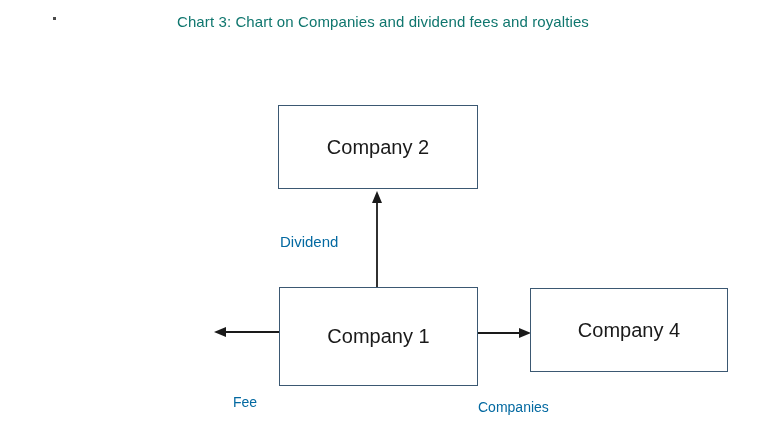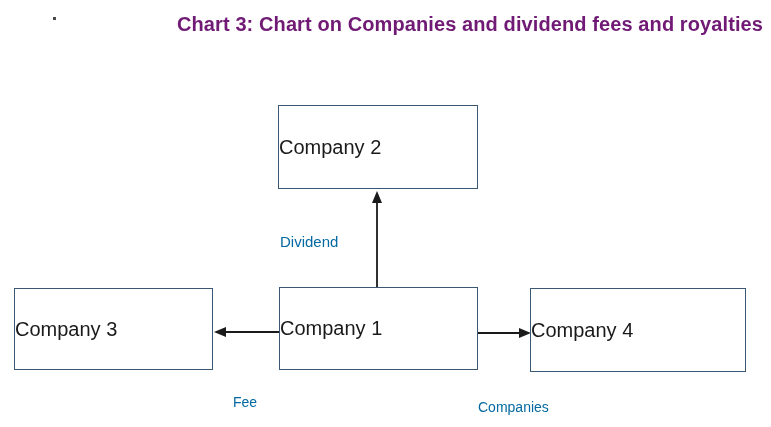--- a/index.html
+++ b/index.html
@@ -12,51 +12,52 @@
     position: relative;
     width: 771px;
     height: 427px;
     background: #ffffff;
     overflow: hidden;
   }
   .page-title {
     position: absolute;
     left: 177px;
     top: 13px;
-    font-size: 20px;
-    font-weight: bold;
-    color: #701a75;
+    font-size: 15px;
+    font-weight: normal;
+    color: #0f766e;
     white-space: nowrap;
     letter-spacing: 0.1px;
   }
   .stray-dot {
     position: absolute;
     left: 53px;
     top: 17px;
     width: 3px;
     height: 3px;
     background: #4a4a4a;
   }
   .node {
     position: absolute;
     border: 1.6px solid #3b5872;
     background: #ffffff;
     display: flex;
     align-items: center;
+    justify-content: center;
     box-sizing: border-box;
   }
   .node .label {
     font-size: 20px;
     color: #1a1a1a;
     white-space: nowrap;
   }
   .node-company2 { left: 278px; top: 105px; width: 200px; height: 84px; }
-  .node-company1 { left: 279px; top: 287px; width: 199px; height: 83px; }
+  .node-company1 { left: 279px; top: 287px; width: 199px; height: 99px; }
   .node-company3 { left: 14px;  top: 288px; width: 199px; height: 82px; }
-  .node-company4 { left: 530px; top: 288px; width: 216px; height: 84px; }
+  .node-company4 { left: 530px; top: 288px; width: 198px; height: 84px; }
   .edge-label {
     position: absolute;
     color: #0369a1;
     white-space: nowrap;
   }
   .edge-label-dividend { left: 280px; top: 233px; font-size: 15px; }
   .edge-label-fee      { left: 233px; top: 394px; font-size: 14px; }
   .edge-label-royalties{ left: 478px; top: 399px; font-size: 14px; }
   .arrow-layer {
     position: absolute;
@@ -95,23 +96,20 @@
   </svg>
 
   <div class="node node-company2">
     <span class="label">Company 2</span>
   </div>
 
   <div class="node node-company1">
     <span class="label">Company 1</span>
   </div>
 
-  <div class="node node-company3">
-    <span class="label">Company 3</span>
-  </div>
 
   <div class="node node-company4">
     <span class="label">Company 4</span>
   </div>
 
   <div class="edge-label edge-label-dividend">Dividend</div>
 
   <div class="edge-label edge-label-fee">Fee</div>
 
   <div class="edge-label edge-label-royalties">Companies</div>

